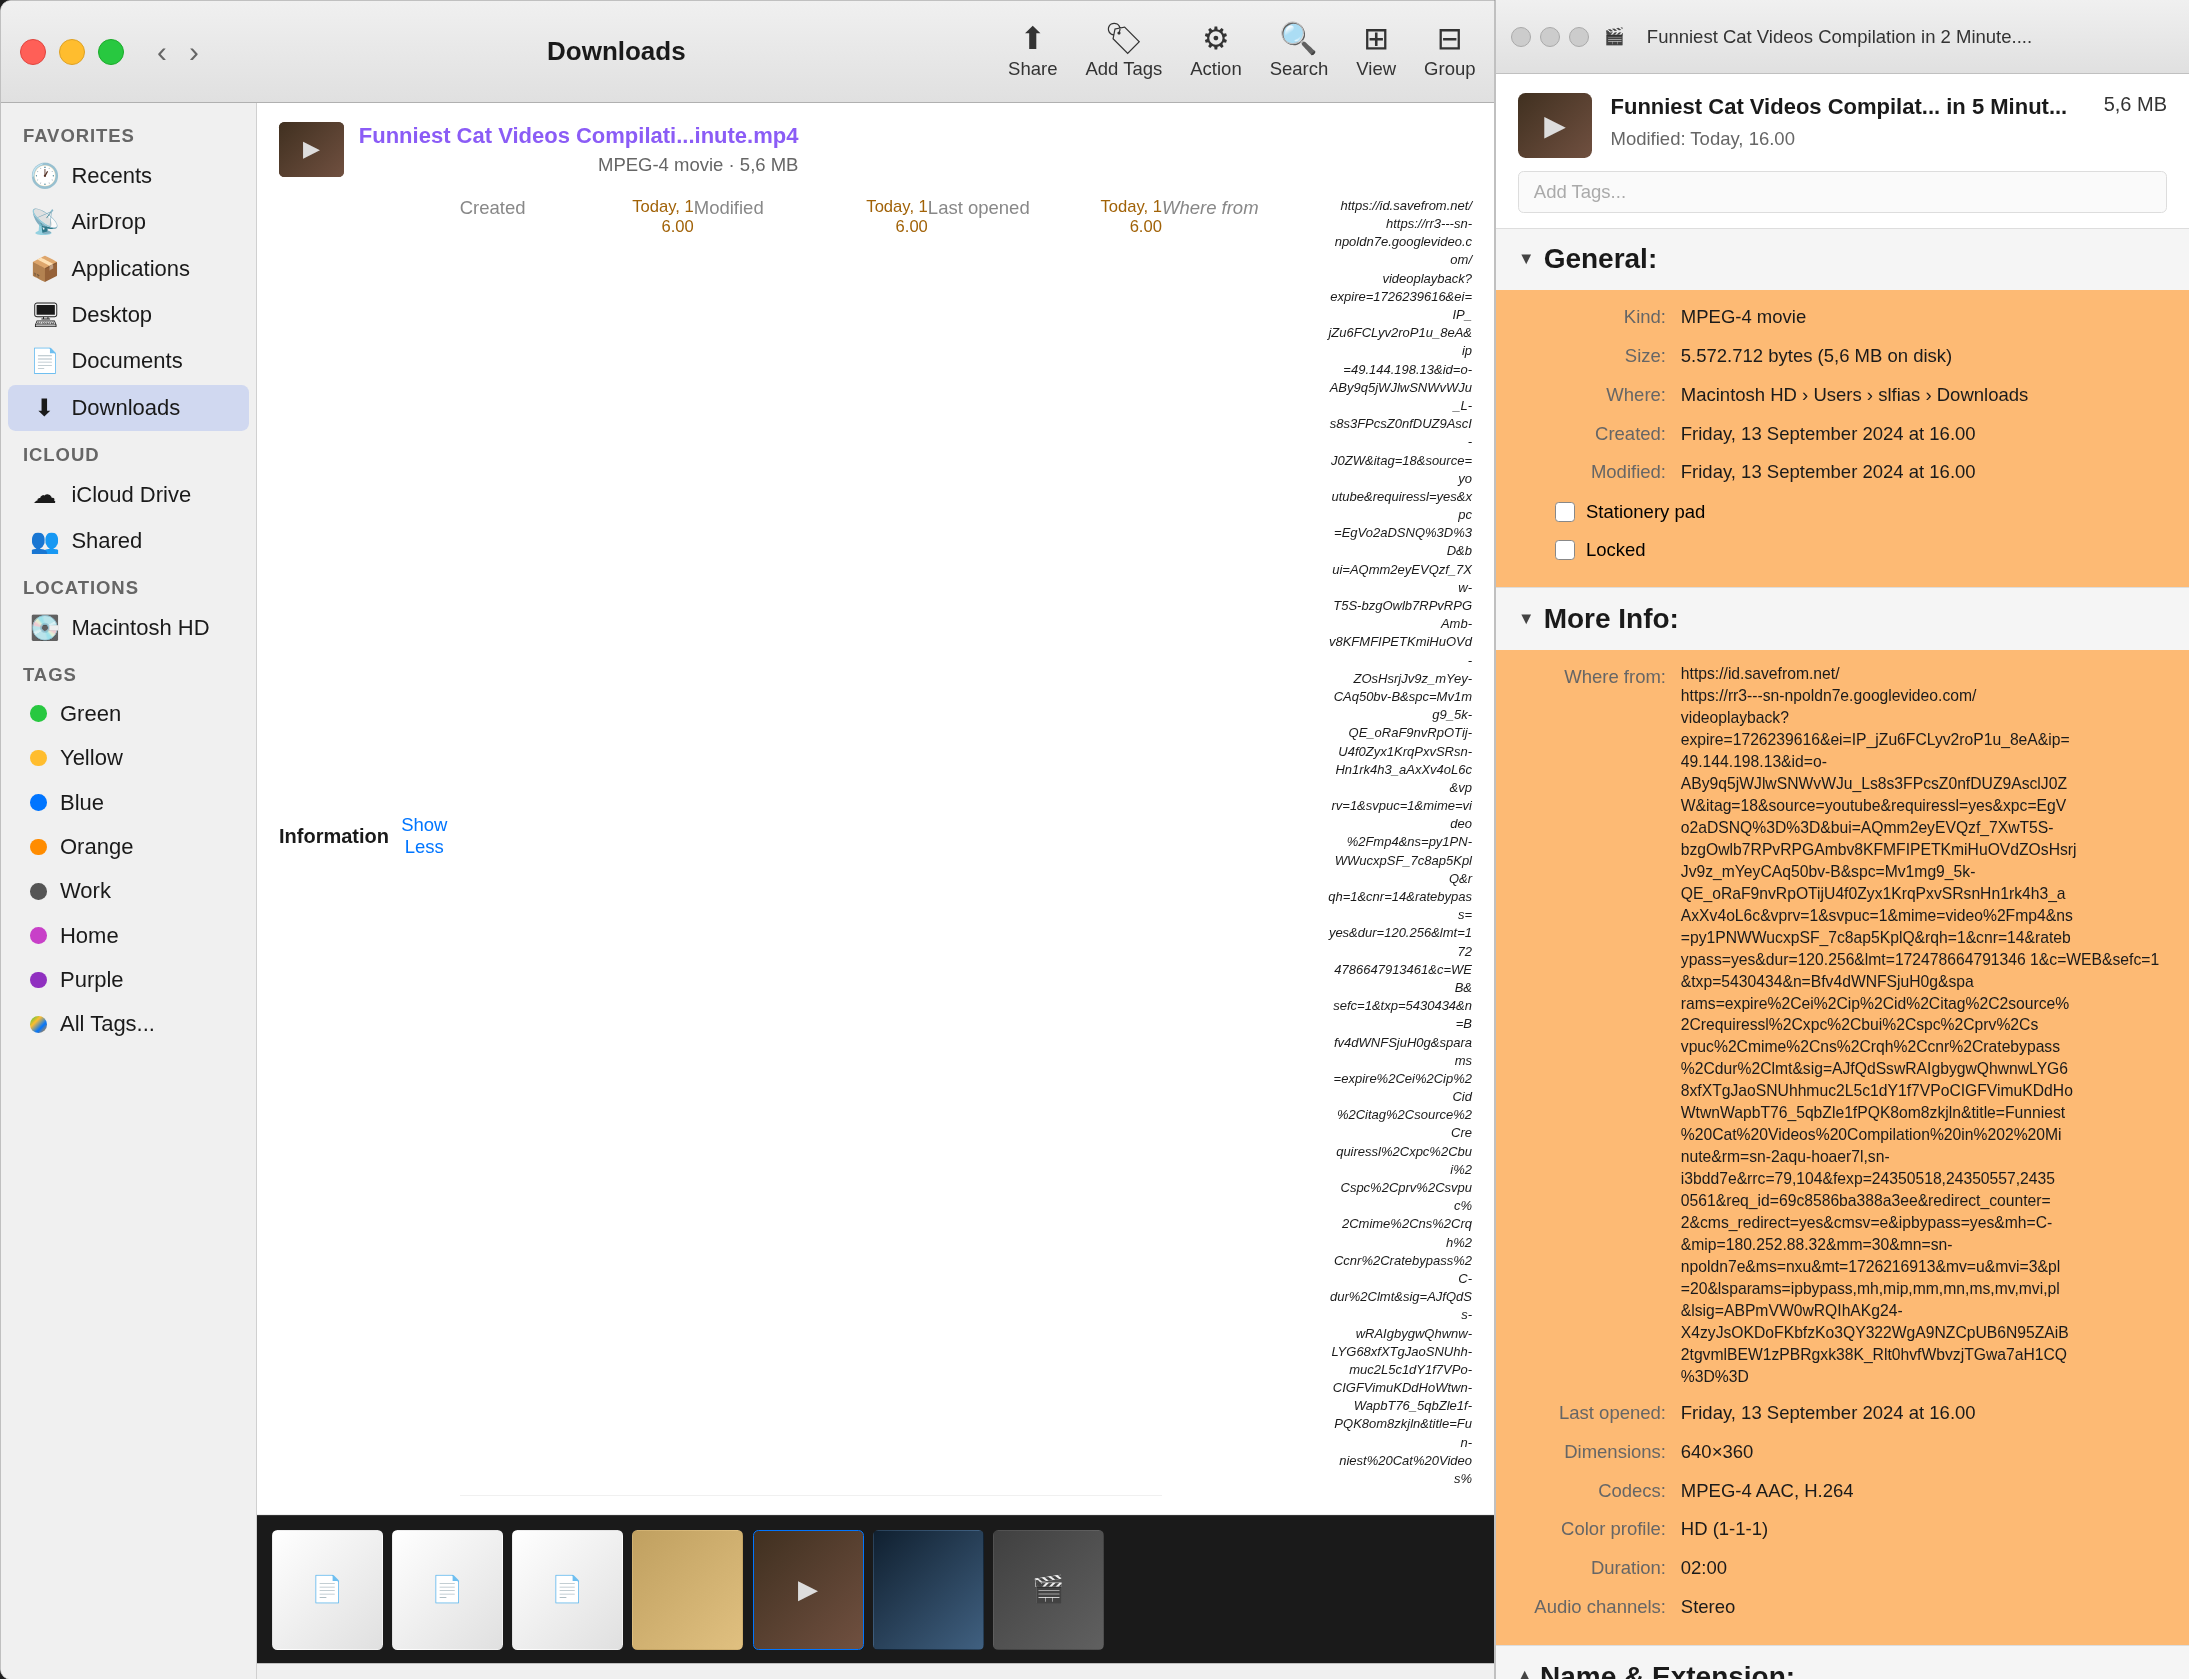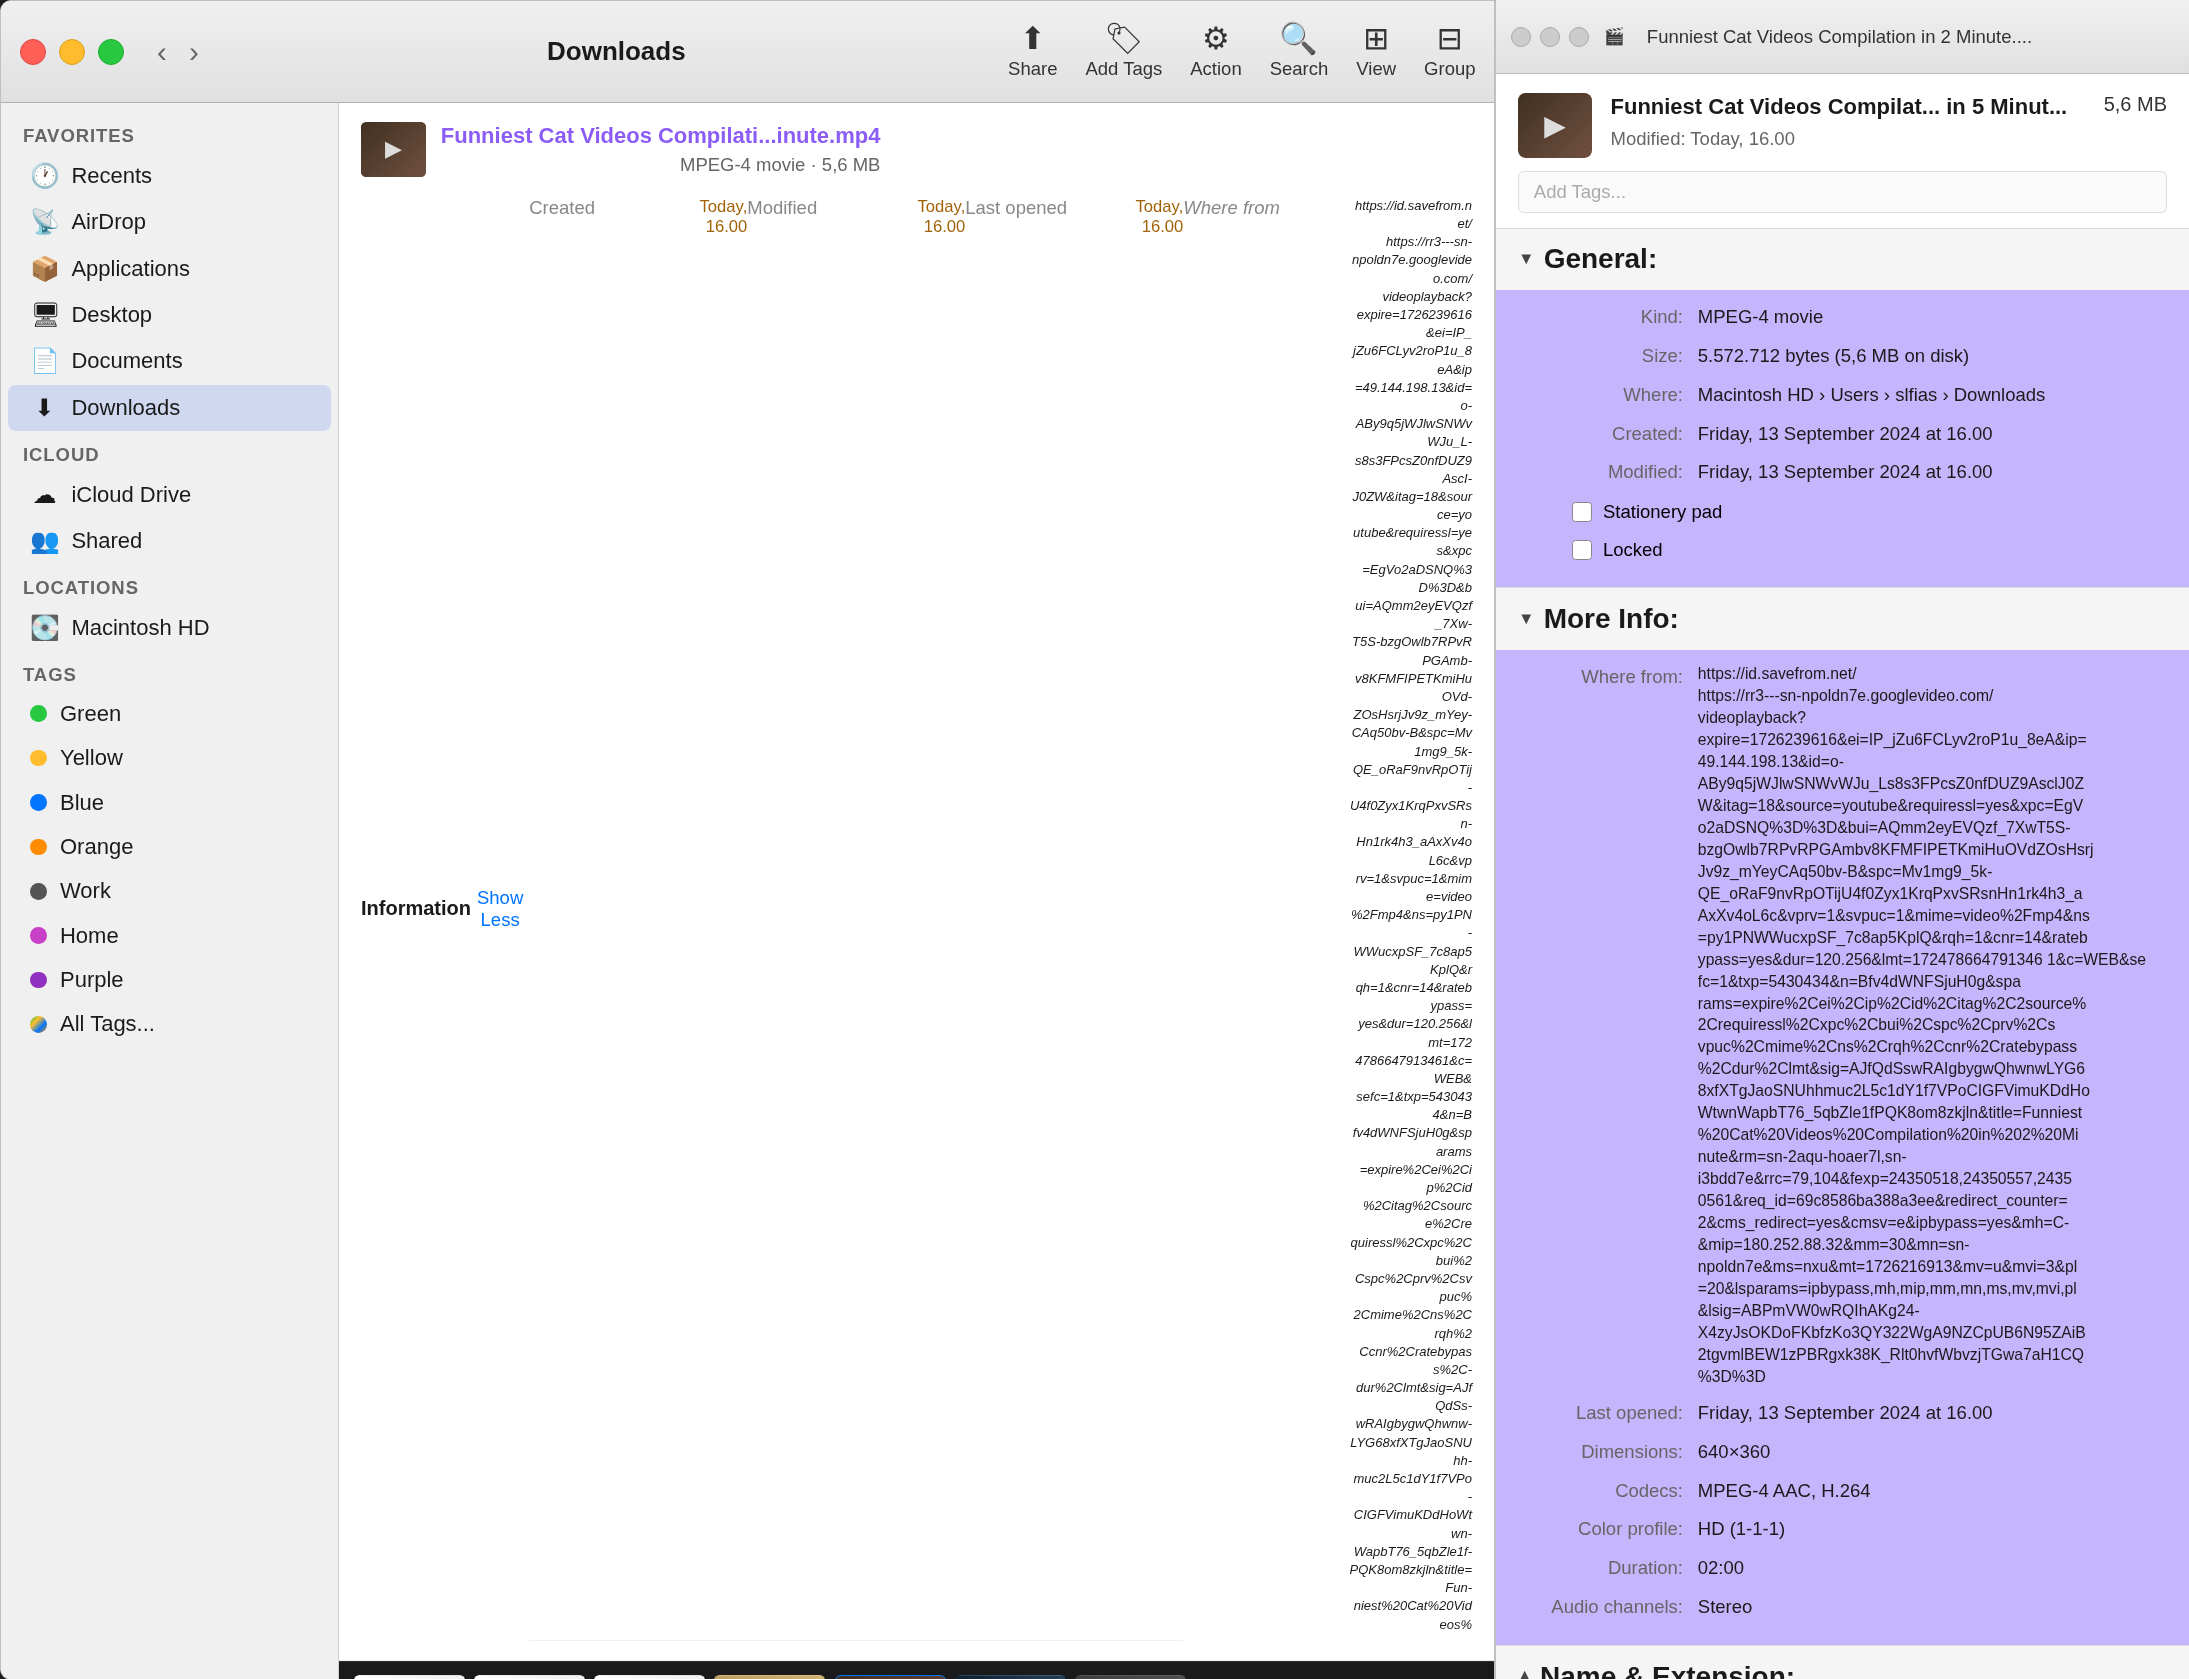--- a/index.html
+++ b/index.html
@@ -99,21 +99,21 @@
 
     
     .finder-main {
       display: flex;
       flex: 1;
       overflow: hidden;
     }
 
     
     .sidebar {
-      width: 338px;
+      width: 256px;
       background: #f0f0f0;
       border-right: 0.9px solid #d0d0d0;
       display: flex;
       flex-direction: column;
       overflow-y: auto;
       flex-shrink: 0;
       padding-top: 9.2px;
     }
 
     .sidebar-section-header {
@@ -387,22 +387,22 @@
     }
     .section-chevron.open { transform: rotate(0deg); }
     .section-chevron.closed { transform: rotate(-90deg); }
     .section-title {
       font-size: 28px;
       font-weight: 600;
       color: #1a1a1a;
     }
 
     .section-content {
-      background: #c4b5fd;
-      padding: 13px 39px;
+      background: #fdba74;
+      padding: 13px 22px;
     }
     .info-row {
       display: flex;
       gap: 14.8px;
       margin-bottom: 11px;
       font-size: 18.5px;
       line-height: 1.5;
     }
     .info-label {
       color: #666;

